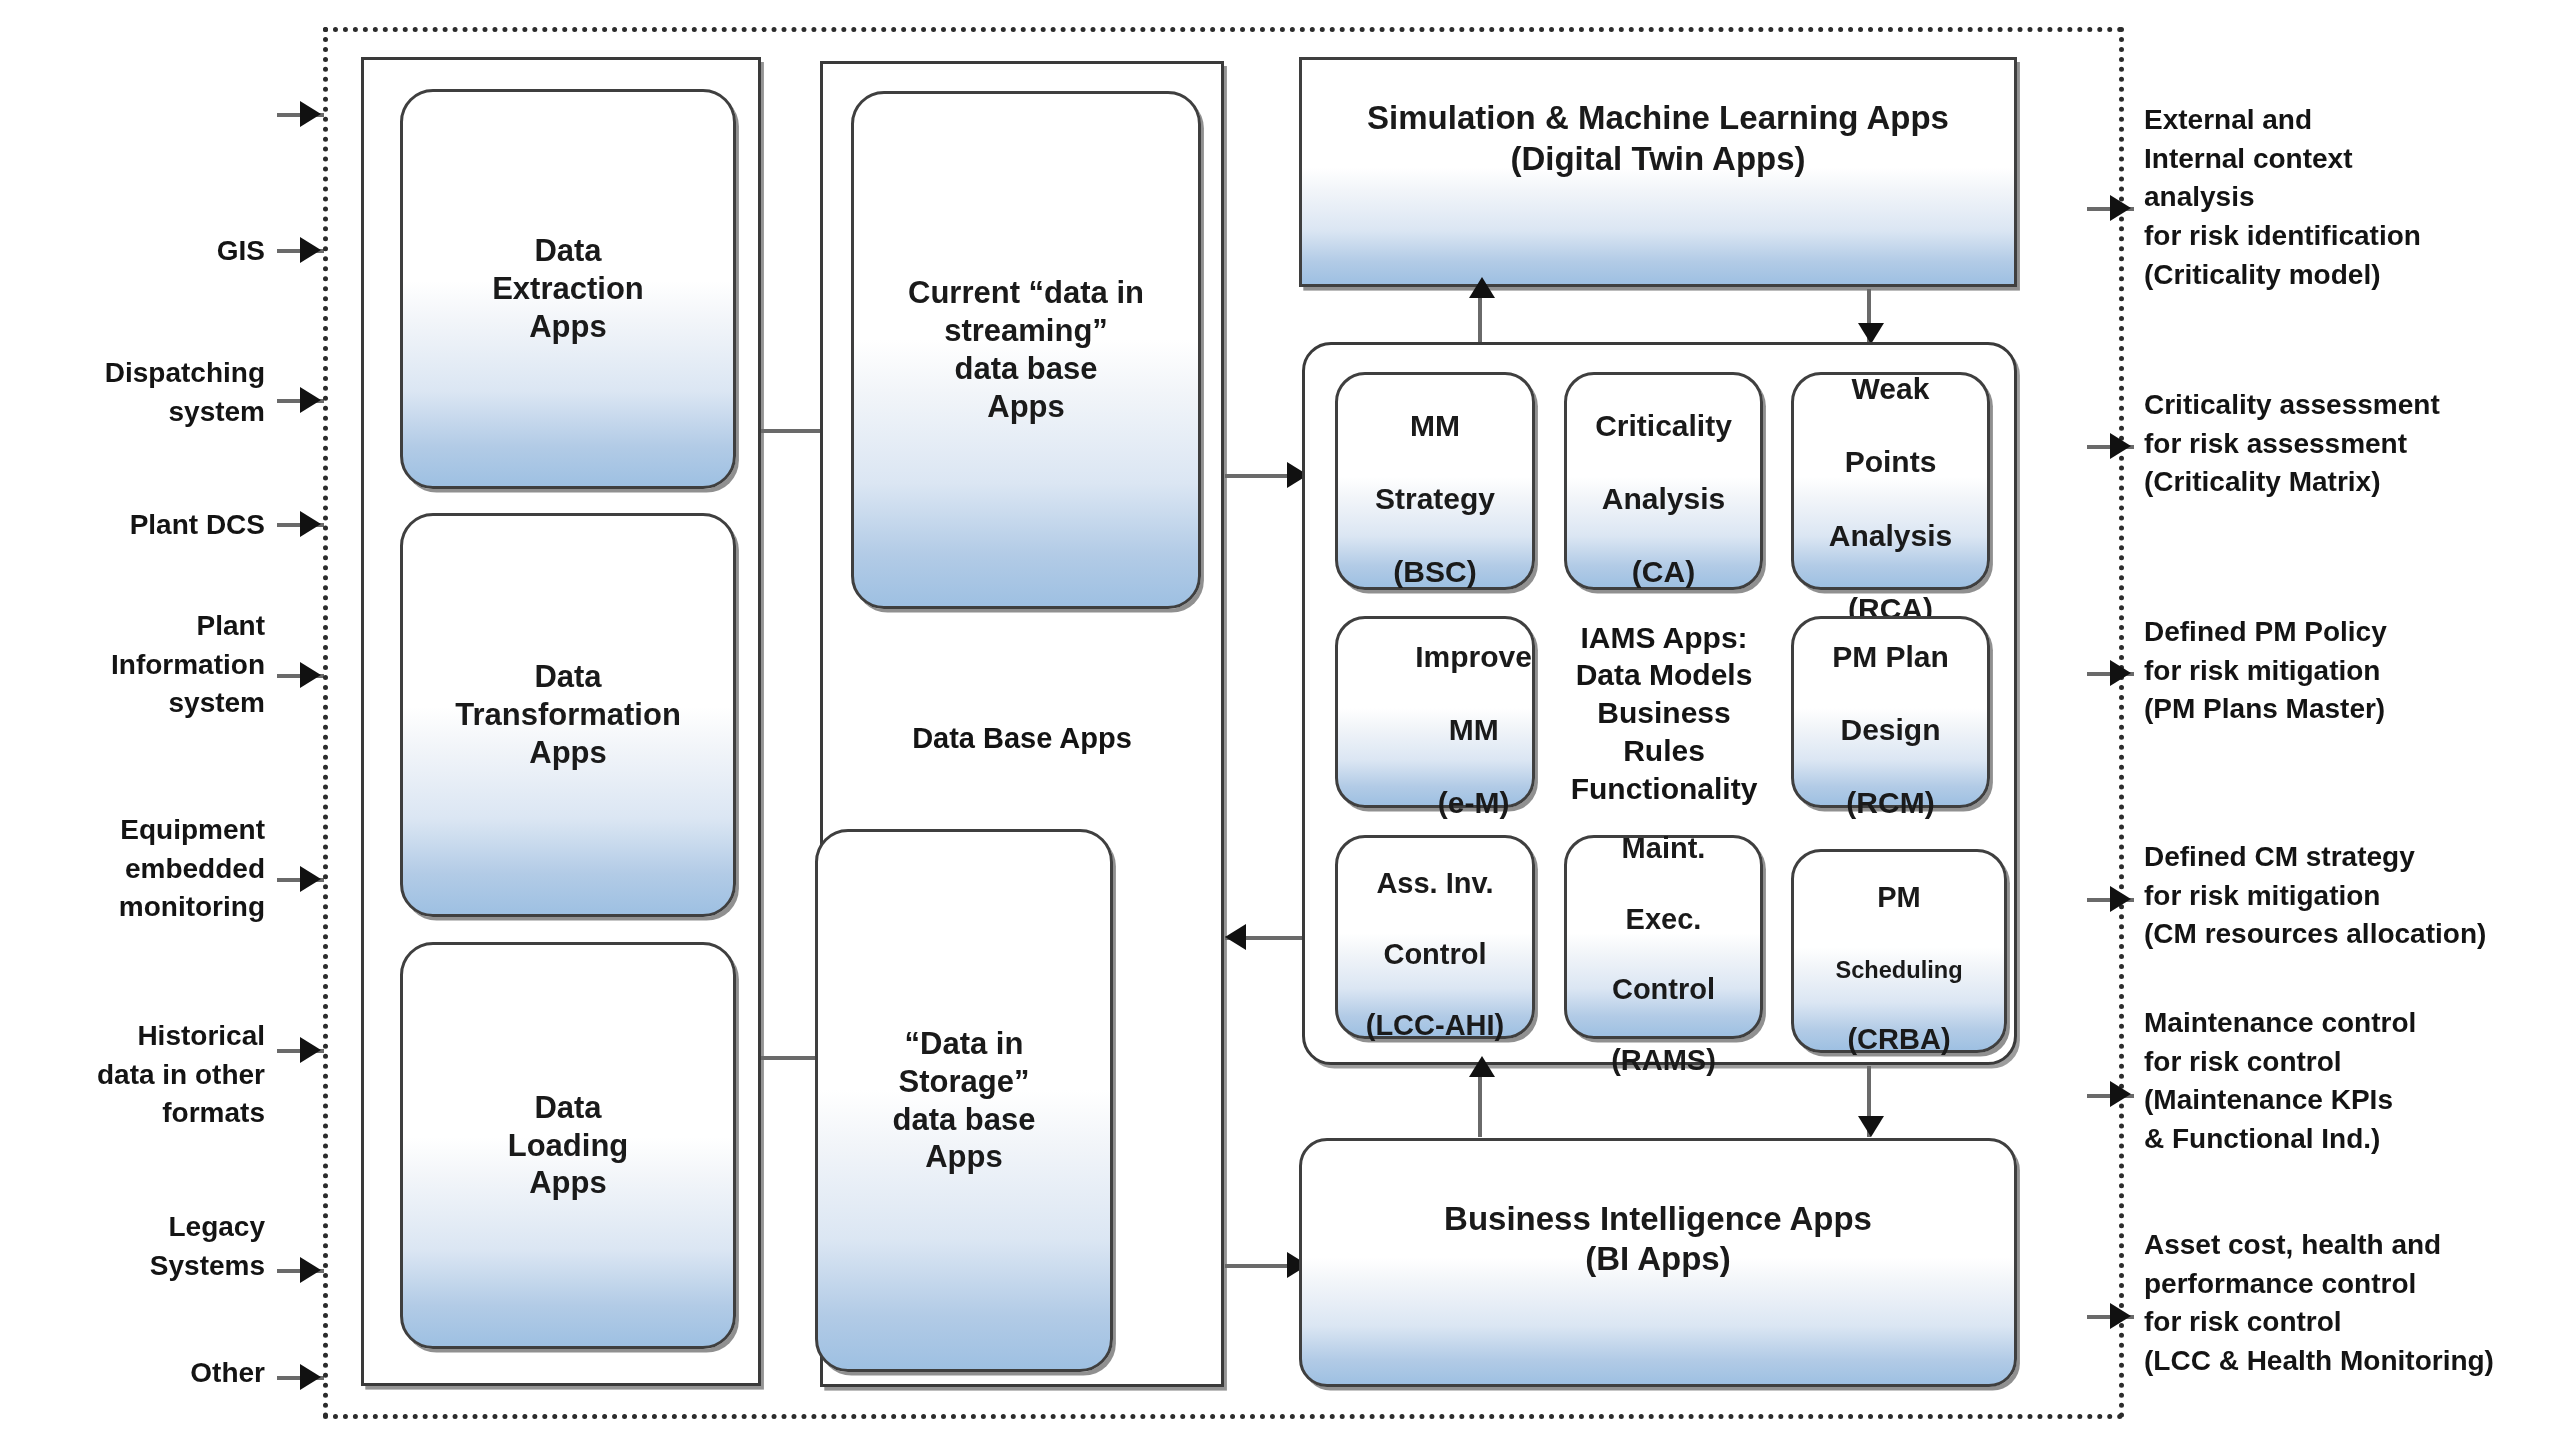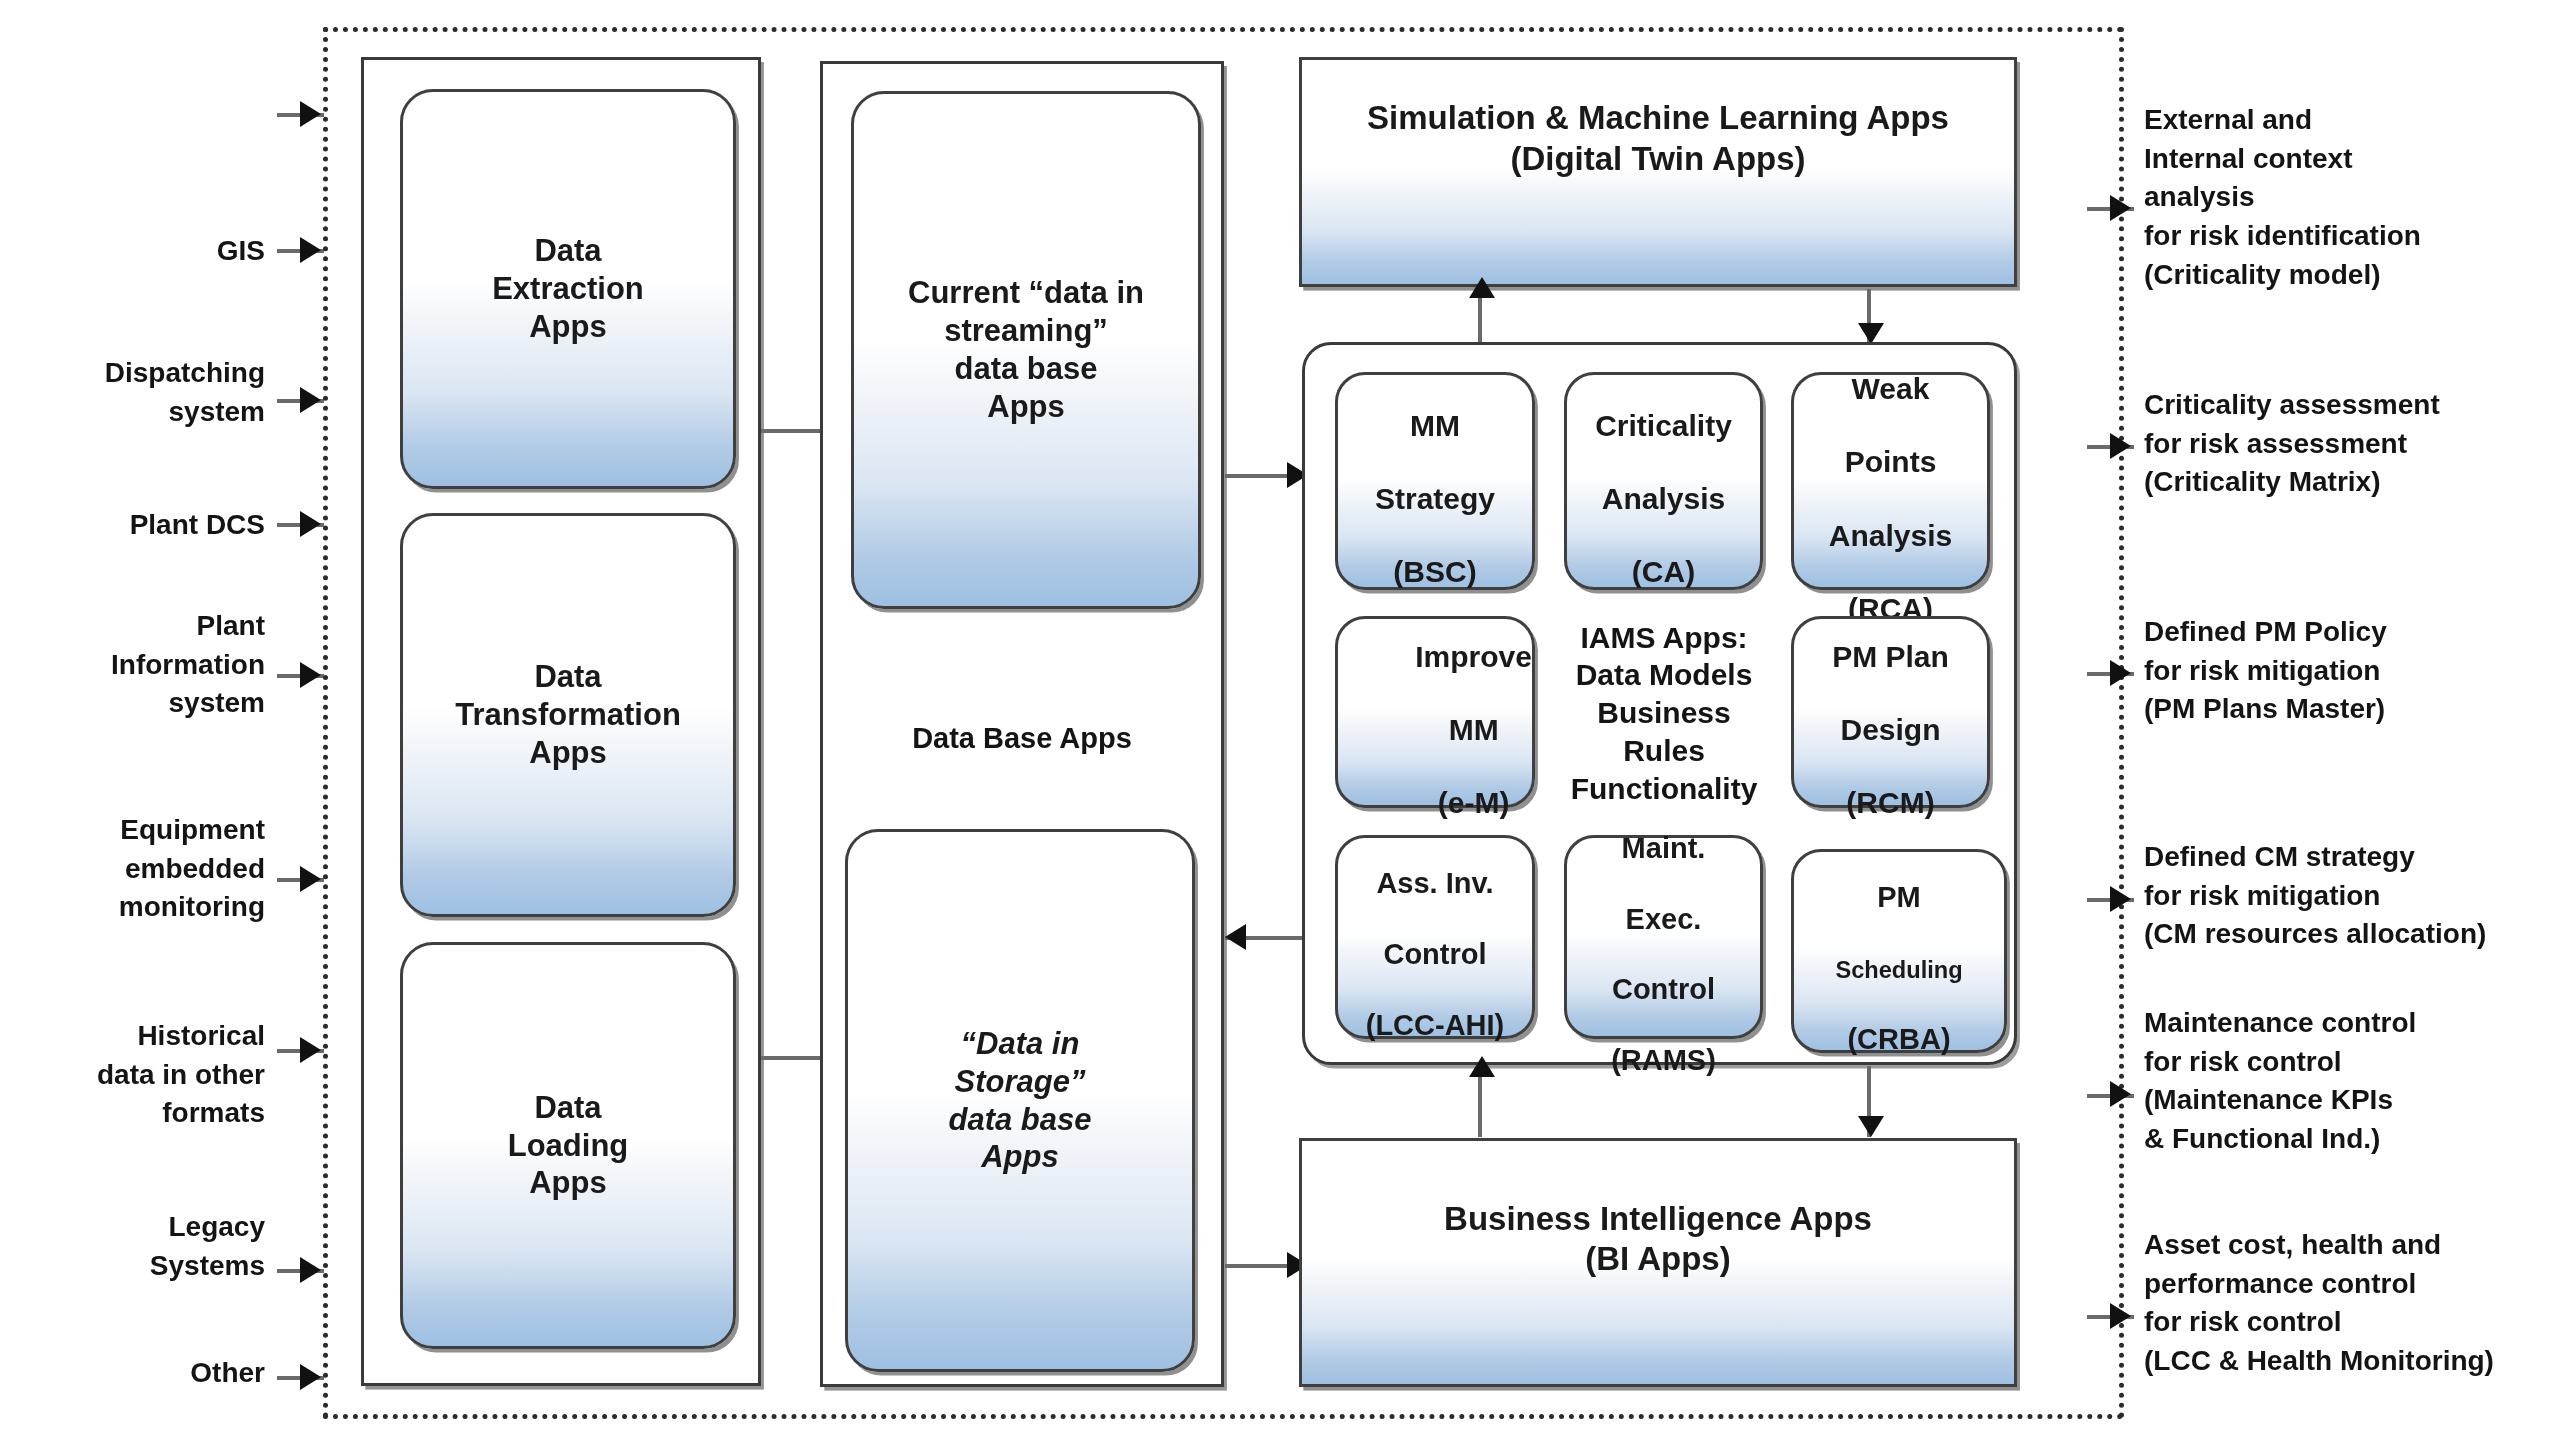--- a/index.html
+++ b/index.html
@@ -138,21 +138,21 @@
 
   <div class="abs col-box" style="left:820px;top:61px;width:404px;height:1326px;"></div>
 
   <div class="abs app rounded ctr fs44 wrapcell" style="left:851px;top:91px;width:350px;height:518px;">Current “data in
 streaming”
 data base
 Apps</div>
 
   <div class="plain-label" style="left:822px;top:722px;width:400px;">Data Base Apps</div>
 
-  <div class="abs app rounded ctr fs44 wrapcell" style="left:845px;top:829px;width:350px;height:543px;font-style:italic;">“Data in
+  <div class="abs app rounded ctr fs44 wrapcell" style="left:815px;top:829px;width:298px;height:543px;">“Data in
 Storage”
 data base
 Apps</div>
 
   <div class="hline" style="left:1225px;top:474px;width:84px;"></div>
   <div class="arrow-r" style="left:1287px;top:462px;"></div>
 
   <div class="hline" style="left:1225px;top:936px;width:84px;"></div>
   <div class="arrow-l" style="left:1225px;top:924px;"></div>
 
@@ -238,21 +238,21 @@
       <span class="small-line">Scheduling</span><br>
       <span>(CRBA)</span>
     </span>
   </div>
 
   <div class="vline" style="left:1478px;top:1066px;height:71px;"></div>
   <div class="arrow-u" style="left:1469px;top:1056px;"></div>
   <div class="vline" style="left:1867px;top:1066px;height:71px;"></div>
   <div class="arrow-d" style="left:1858px;top:1116px;"></div>
 
-  <div class="abs app sharp ctr fs46 wrapcell" style="left:1299px;top:1138px;width:718px;height:249px;padding-bottom:47px;">Business Intelligence Apps
+  <div class="abs app sharp ctr fs46 wrapcell" style="left:1299px;top:1138px;width:718px;height:249px;padding-bottom:47px;border-radius:28px;">Business Intelligence Apps
 (BI Apps)</div>
 
   <div class="hline" style="left:2087px;top:207px;width:47px;"></div>
   <div class="arrow-r" style="left:2110px;top:195px;"></div>
   <div class="side-label right" style="left:2144px;top:101px;width:400px;">External and
 Internal context
 analysis
 for risk identification
 (Criticality model)</div>
 

